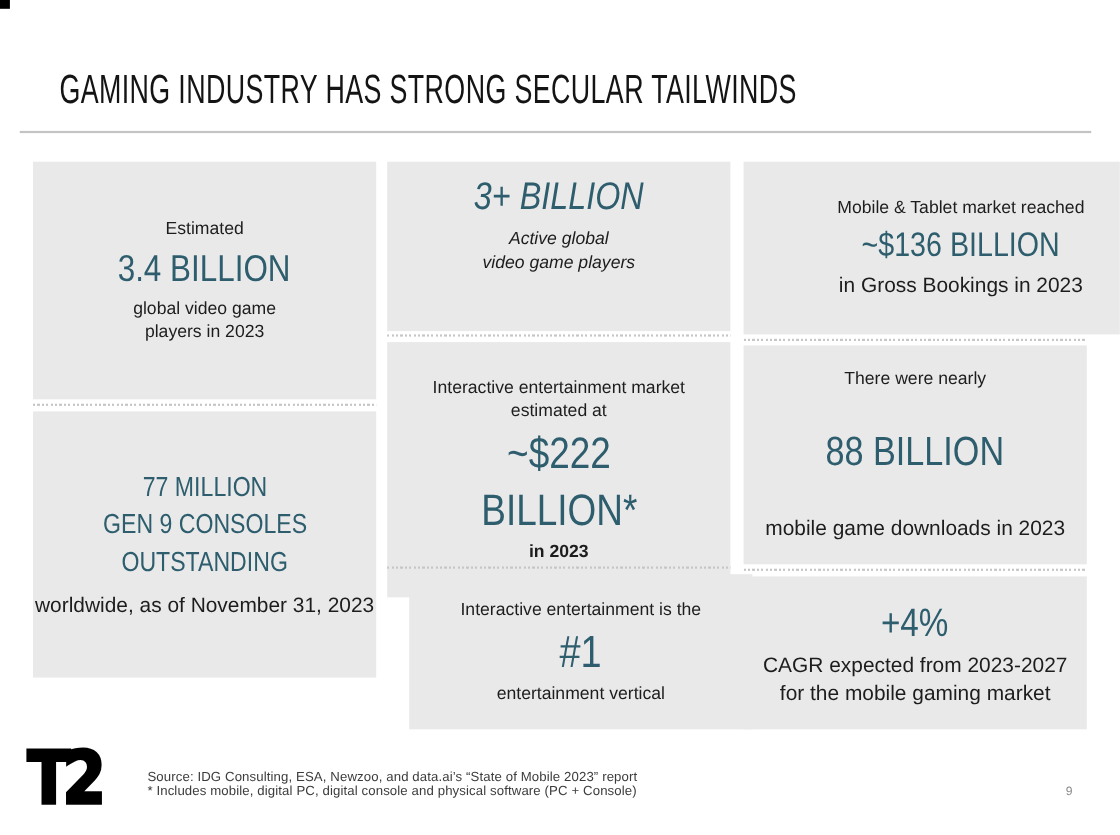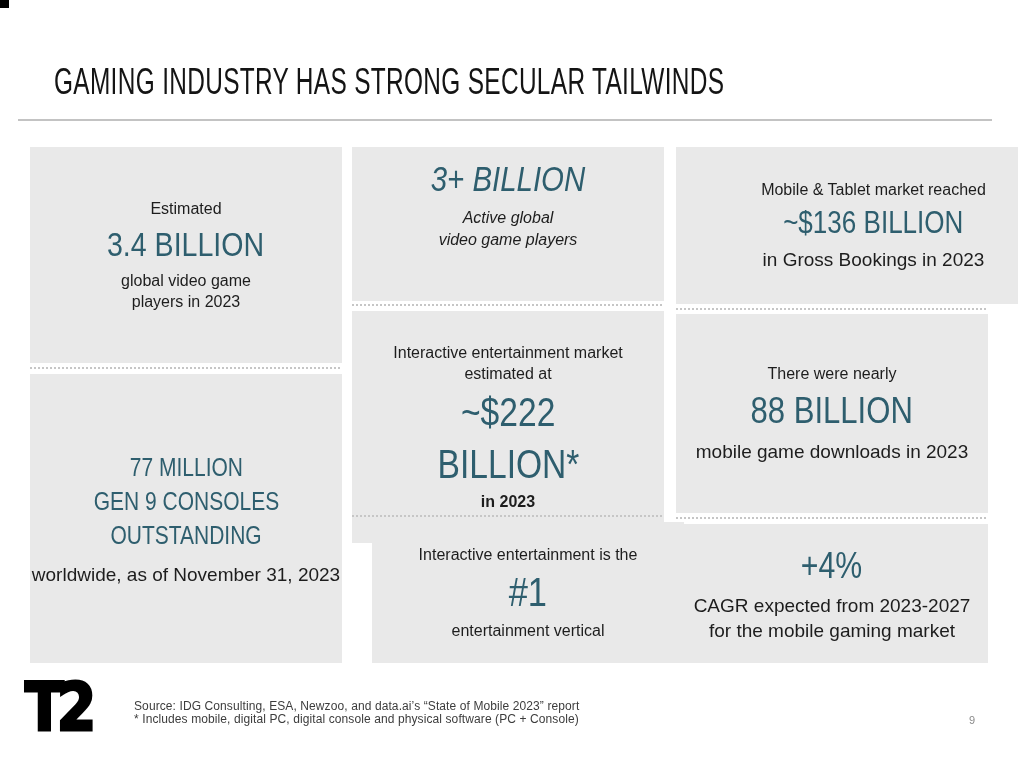--- a/index.html
+++ b/index.html
@@ -21,26 +21,26 @@
     font-size:37px;font-weight:500;color:#141414;letter-spacing:0.5px;
     transform:scaleX(0.66);transform-origin:left top;white-space:nowrap;
   }
   .title-rule{position:absolute;left:18px;right:26px;top:119px;height:2px;background:#C3C3C3;}
   .card{
     position:absolute;background:var(--card-bg);
     display:flex;flex-direction:column;justify-content:center;align-items:center;
     text-align:center;
   }
   .card-l1{left:30px;top:147px;width:312px;height:216px;}
-  .card-l2{left:30px;top:374px;width:312px;height:289px;}
+  .card-l2{left:30px;top:374px;width:312px;height:242px;}
   .card-m1{left:352px;top:147px;width:312px;height:154px;padding-bottom:40px;font-style:italic;}
   .card-m2{left:352px;top:311px;width:312px;height:232px;}
   .card-m3{left:372px;top:522px;width:312px;height:141px;}
   .card-r1{left:676px;top:147px;width:372px;height:157px;padding-left:23px;}
-  .card-r2{left:676px;top:314px;width:312px;height:199px;}
+  .card-r2{left:676px;top:314px;width:312px;height:199px;gap:29px;}
   .card-r3{left:676px;top:524px;width:312px;height:139px;}
   .dash-sep{
     position:absolute;width:312px;height:2px;
     background:repeating-linear-gradient(90deg,var(--dash) 0 2px,transparent 2px 4px);
   }
   .sep-l1{left:30px;top:367px;}
   .sep-m1{left:352px;top:304px;}
   .sep-m2{left:352px;top:515px;}
   .sep-r1{left:676px;top:308px;}
   .sep-r2{left:676px;top:517px;}

